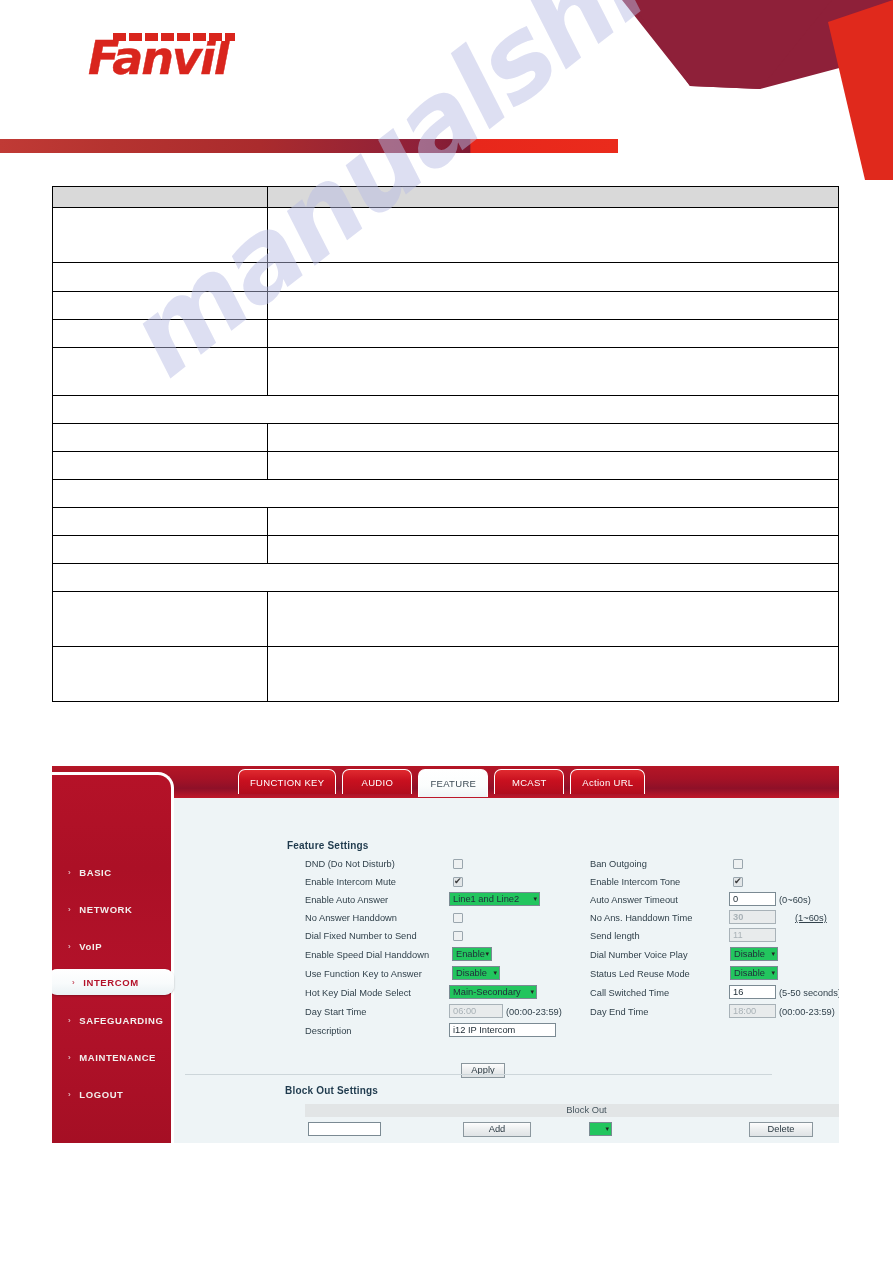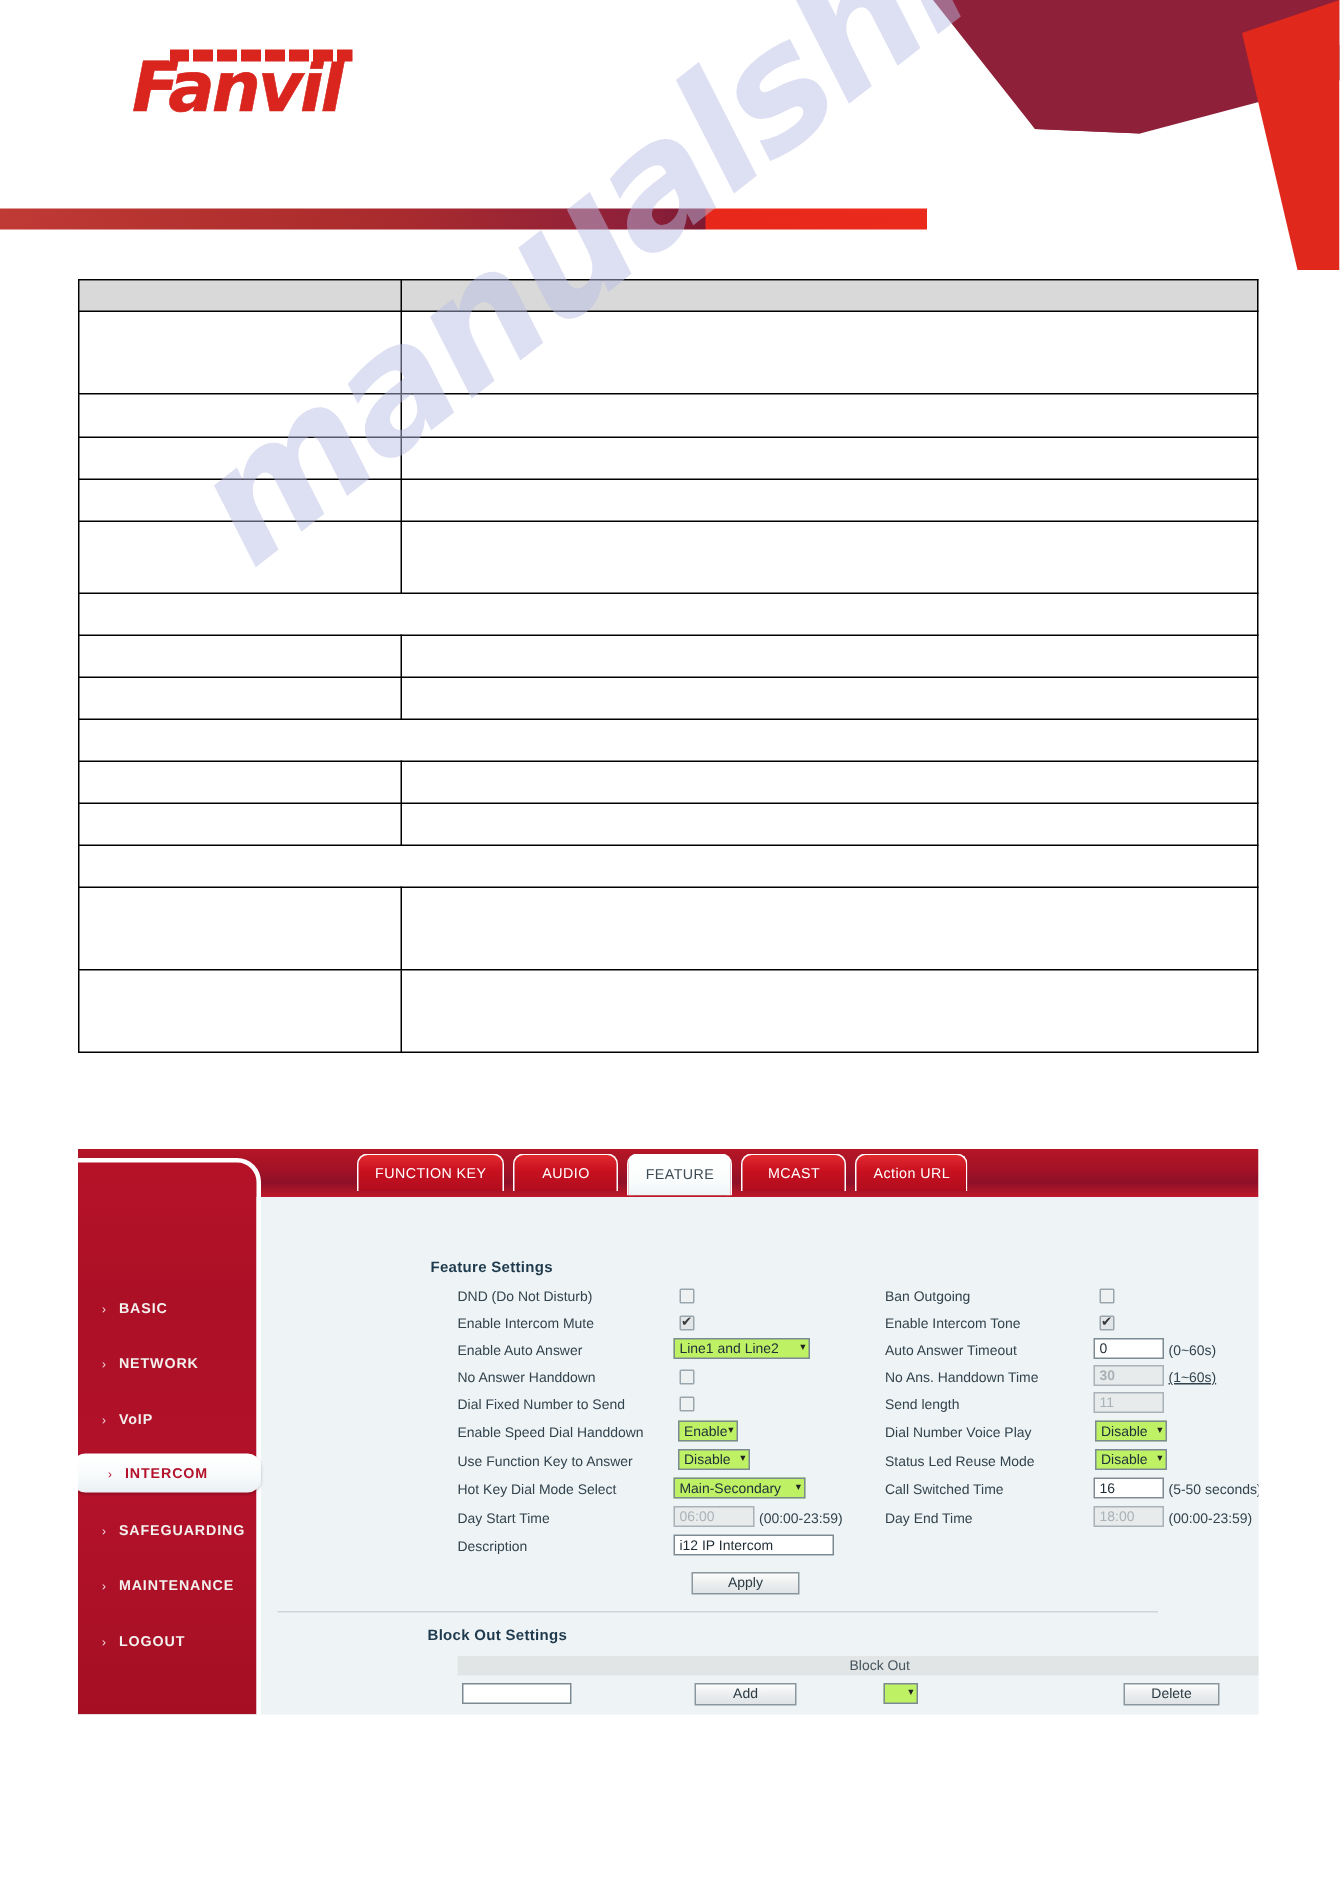--- a/index.html
+++ b/index.html
@@ -99,21 +99,21 @@
   .frm-label{position:absolute;font-size:9.3px;color:#32424c;white-space:nowrap;}
   .frm-hint{position:absolute;font-size:9.3px;color:#32424c;white-space:nowrap;}
 
   .cb{position:absolute;width:10px;height:10px;box-sizing:border-box;
       border:1px solid #9aa6ae;background:#eef1f2;border-radius:1px;}
   .cb.checked{background:#e2e6e8;}
   .cb.checked:after{content:"\2714";position:absolute;left:0px;top:-2px;
       font-size:9px;color:#3a3a3a;line-height:10px;}
 
   .sel{position:absolute;height:14px;box-sizing:border-box;
-      border:1px solid #7b8a93;background:#bef264;
+      border:1px solid #7b8a93;background:#22c55e;
       font-size:9.3px;color:#20303a;line-height:12px;
       padding:0 14px 0 3px;white-space:nowrap;}
   .sel:after{content:"\25BE";position:absolute;right:2px;top:0px;font-size:7px;color:#222;}
 
   .txt{position:absolute;height:14px;box-sizing:border-box;
       border:1px solid #7b8a93;background:#ffffff;
       font-size:9.3px;color:#1d2b34;line-height:12px;padding:0 3px;white-space:nowrap;}
   .txt.disabled{background:#e8ebec;color:#a9b2b7;border-color:#a8b2b8;}
 
   .btn{position:absolute;height:15px;box-sizing:border-box;
@@ -299,40 +299,40 @@
 
     <div class="frm-label" style="left:413px;top:79px;">Enable Intercom Tone</div>
     <div class="cb checked" style="left:556px;top:79px;"></div>
 
     <div class="frm-label" style="left:413px;top:97px;">Auto Answer Timeout</div>
     <div class="txt" style="left:552px;top:94px;width:47px;"><span>0</span></div>
     <div class="frm-hint" style="left:602px;top:97px;">(0~60s)</div>
 
     <div class="frm-label" style="left:413px;top:115px;">No Ans. Handdown Time</div>
     <div class="txt disabled" style="left:552px;top:112px;width:47px;font-weight:bold;"><span>30</span></div>
-    <div class="frm-hint" style="left:602px;top:115px;text-decoration:underline;">(1~60s)</div>
+    <div class="frm-hint" style="left:618px;top:115px;text-decoration:underline;">(1~60s)</div>
 
     <div class="frm-label" style="left:413px;top:133px;">Send length</div>
     <div class="txt disabled" style="left:552px;top:130px;width:47px;"><span>11</span></div>
 
     <div class="frm-label" style="left:413px;top:152px;"><span>Dial Number Voice Play</span></div>
     <div class="sel" style="left:553px;top:149px;width:48px;"><span>Disable</span></div>
 
     <div class="frm-label" style="left:413px;top:171px;"><span>Status Led Reuse Mode</span></div>
     <div class="sel" style="left:553px;top:168px;width:48px;"><span>Disable</span></div>
 
     <div class="frm-label" style="left:413px;top:190px;"><span>Call Switched Time</span></div>
     <div class="txt" style="left:552px;top:187px;width:47px;"><span>16</span></div>
     <div class="frm-hint" style="left:602px;top:190px;">(5-50 seconds)</div>
 
     <div class="frm-label" style="left:413px;top:209px;"><span>Day End Time</span></div>
     <div class="txt disabled" style="left:552px;top:206px;width:47px;"><span>18:00</span></div>
     <div class="frm-hint" style="left:602px;top:209px;">(00:00-23:59)</div>
 
-    <div class="btn" style="left:284px;top:250px;width:72px;"><span>Apply</span></div>
+    <div class="btn" style="left:284px;top:265px;width:44px;"><span>Apply</span></div>
 
     <div style="position:absolute;left:8px;top:276px;width:587px;height:1px;background:#cdd6da;"></div>
 
     <div class="section-title" style="left:108px;top:287px;">Block Out Settings</div>
 
     <div class="hdr-band" style="left:128px;top:306px;width:563px;">Block Out</div>
 
     <div class="txt" style="left:131px;top:324px;width:73px;"><span></span></div>
 
     <div class="btn" style="left:286px;top:324px;width:68px;"><span>Add</span></div>

